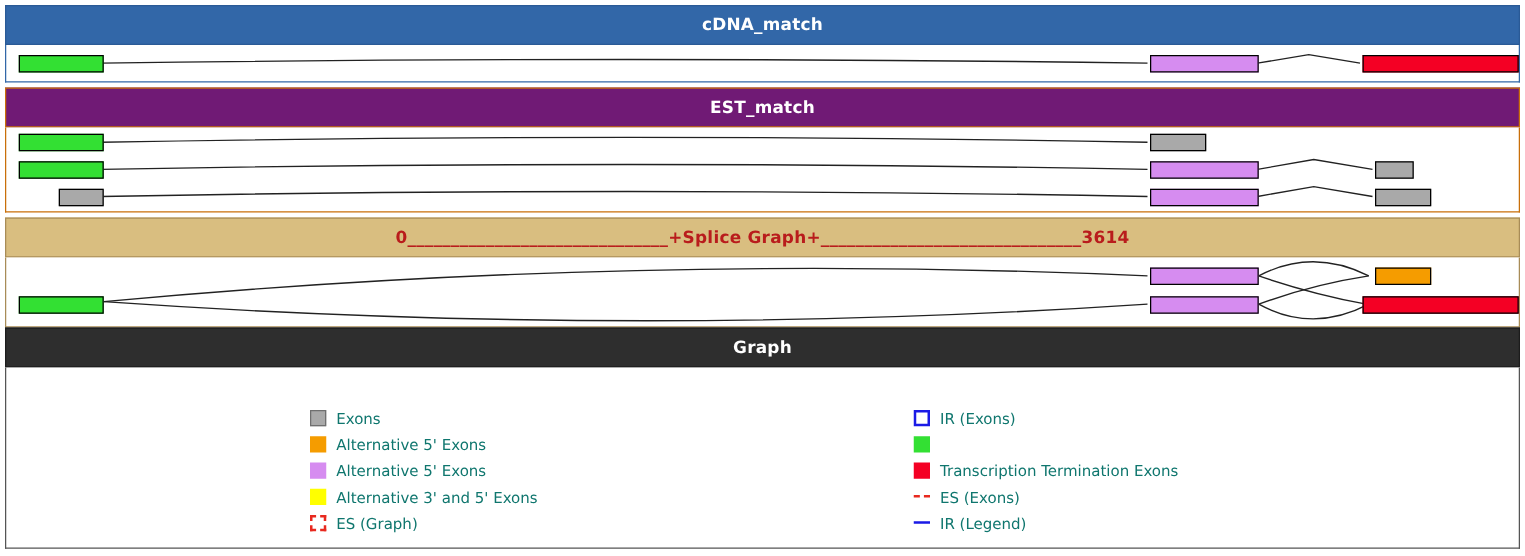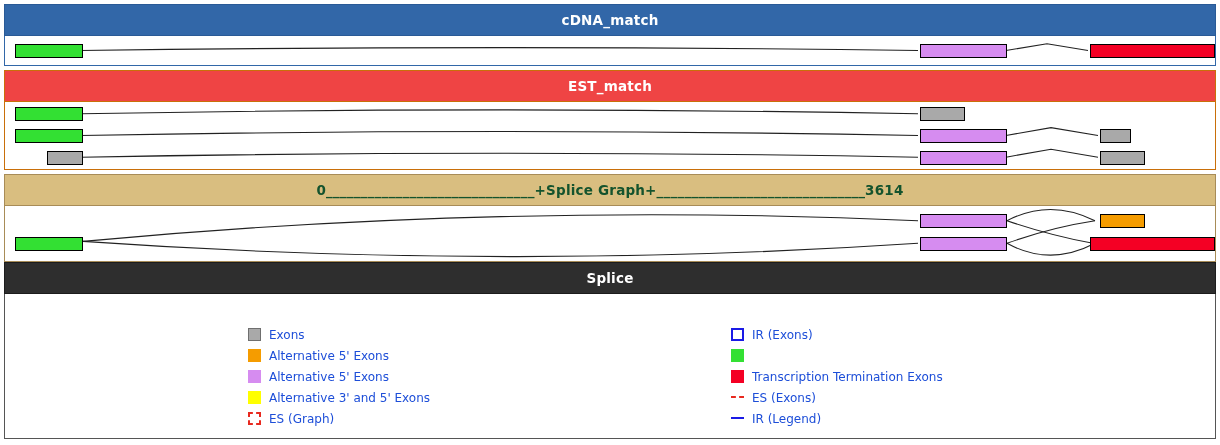--- a/index.html
+++ b/index.html
@@ -18,32 +18,32 @@
     letter-spacing:.2px;
   }
   .panel-body{
     box-sizing:border-box;width:100%;background:#ffffff;position:relative;
   }
 
   
   .head-cdna{background:#3267a8;border:1px solid #2a5a96;}
   .body-cdna{border:1px solid #3267a8;border-top:none;}
 
-  .head-est{background:#ef4444;border:1px solid #c96f09;}
+  .head-est{background:#701a75;border:1px solid #c96f09;}
   .body-est{border:1px solid #c96f09;border-top:none;}
 
   .head-sg{background:#d9be80;border:1px solid #a88c57;}
   .body-sg{border:1px solid #a88c57;border-top:none;}
 
   .head-legend{background:#2e2e2e;border:1px solid #1c1c1c;}
   .body-legend{border:1px solid #555555;border-top:none;}
 
   
   .sg-ruler{
-    display:block;width:100%;text-align:center;color:#14532d;
+    display:block;width:100%;text-align:center;color:#b91c1c;
     font-size:13.5px;font-weight:bold;white-space:nowrap;
     overflow:hidden;
   }
 
   
   .exon{
     position:absolute;box-sizing:border-box;border:1.4px solid #000000;
     height:14px;
   }
   .ex-gray  {background:#a9a9a9;}
@@ -83,21 +83,21 @@
   }
   .sw-es-intron::before{
     content:"";position:absolute;left:0;top:5px;width:13px;height:0;
     border-top:2.5px dashed #e8291f;
   }
   .sw-ir-intron{background:transparent;border:none;position:relative;}
   .sw-ir-intron::before{
     content:"";position:absolute;left:0;top:5px;width:13px;height:0;
     border-top:2.5px solid #1a1ae6;
   }
-  .legend-label{font-size:12px;color:#1d4ed8;white-space:nowrap;}
+  .legend-label{font-size:12px;color:#0f766e;white-space:nowrap;}
 </style>
 </head>
 <body>
 
 <div class="page">
 
   <div class="panel" style="top:4px;">
     <div class="panel-head head-cdna">cDNA_match</div>
     <div class="panel-body body-cdna" style="height:30px;">
       <svg class="introns" viewBox="0 0 1210 30" preserveAspectRatio="none">
@@ -149,21 +149,21 @@
       </svg>
       <div class="exon ex-violet" style="left:915px;top:8px;width:87px;"></div>
       <div class="exon ex-orange" style="left:1095px;top:8px;width:45px;"></div>
       <div class="exon ex-green" style="left:10px;top:31px;width:68px;"></div>
       <div class="exon ex-violet" style="left:915px;top:31px;width:87px;"></div>
       <div class="exon ex-red" style="left:1085px;top:31px;width:125px;"></div>
     </div>
   </div>
 
   <div class="panel" style="top:262px;">
-    <div class="panel-head head-legend">Splice</div>
+    <div class="panel-head head-legend">Graph</div>
     <div class="panel-body body-legend" style="height:145px;">
       <div class="legend-cols">
         <div class="legend-col left">
           <div class="legend-row">
             <span class="legend-swatch sw-gray"></span>
             <span class="legend-label">Exons</span>
           </div>
           <div class="legend-row">
             <span class="legend-swatch sw-orange"></span>
             <span class="legend-label">Alternative 5' Exons</span>

